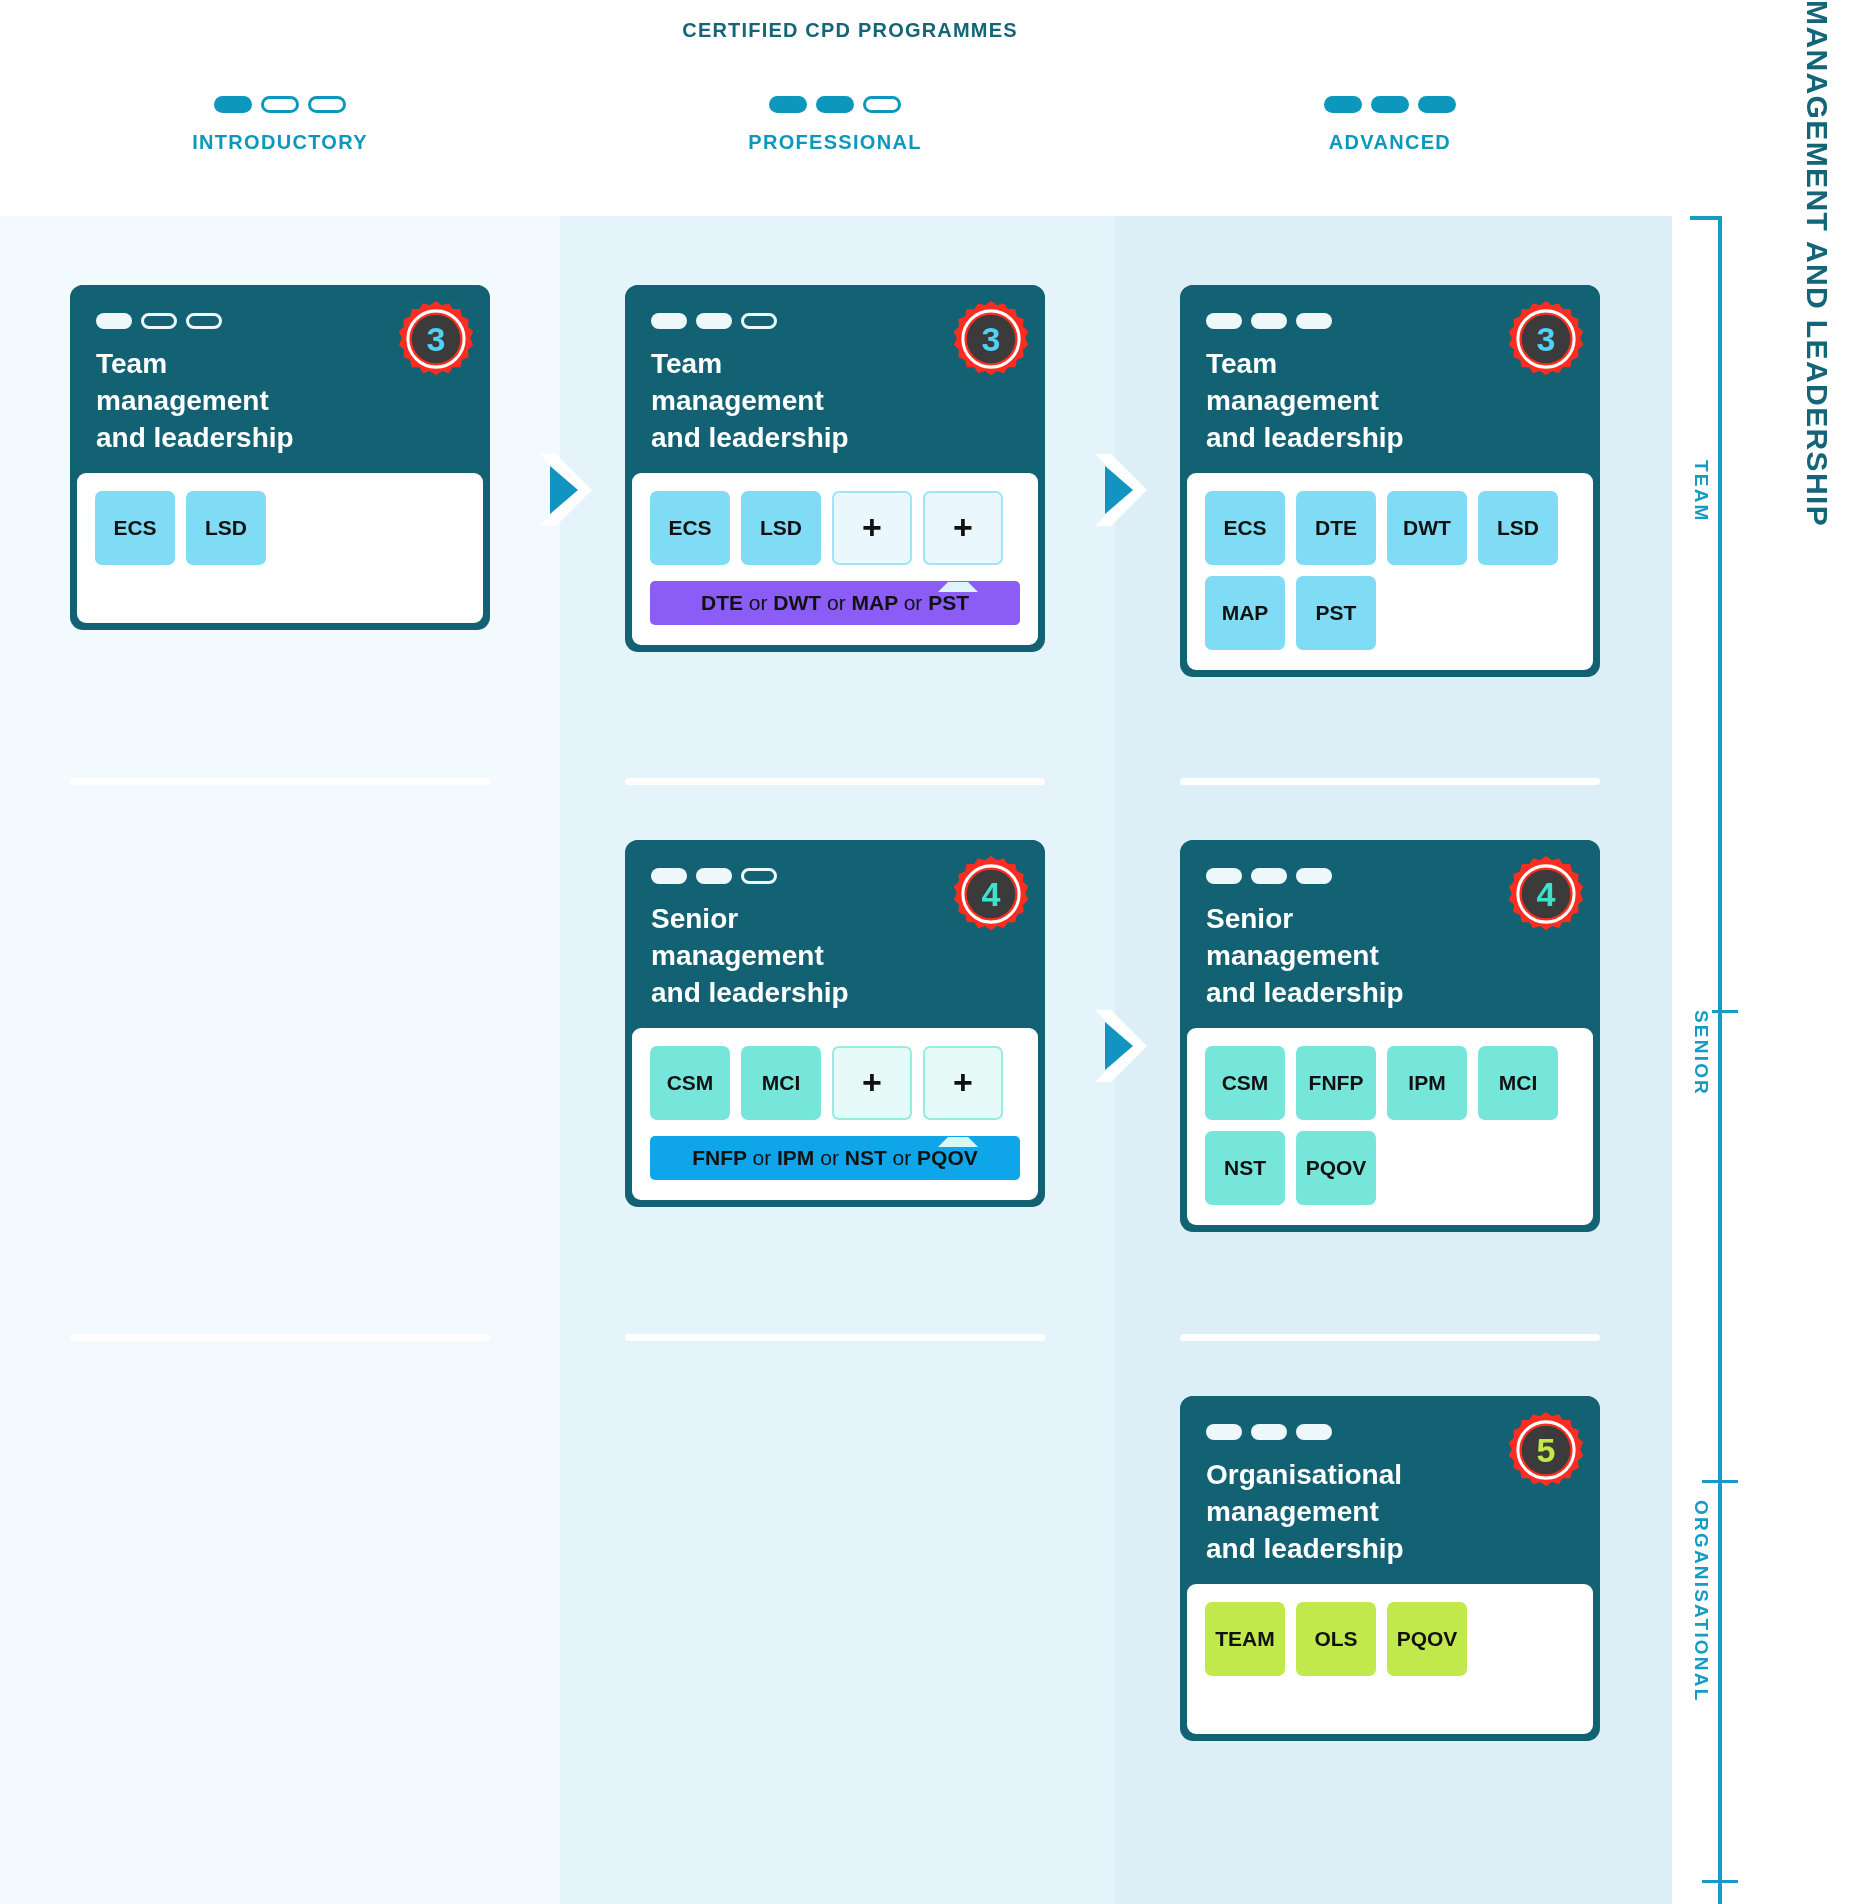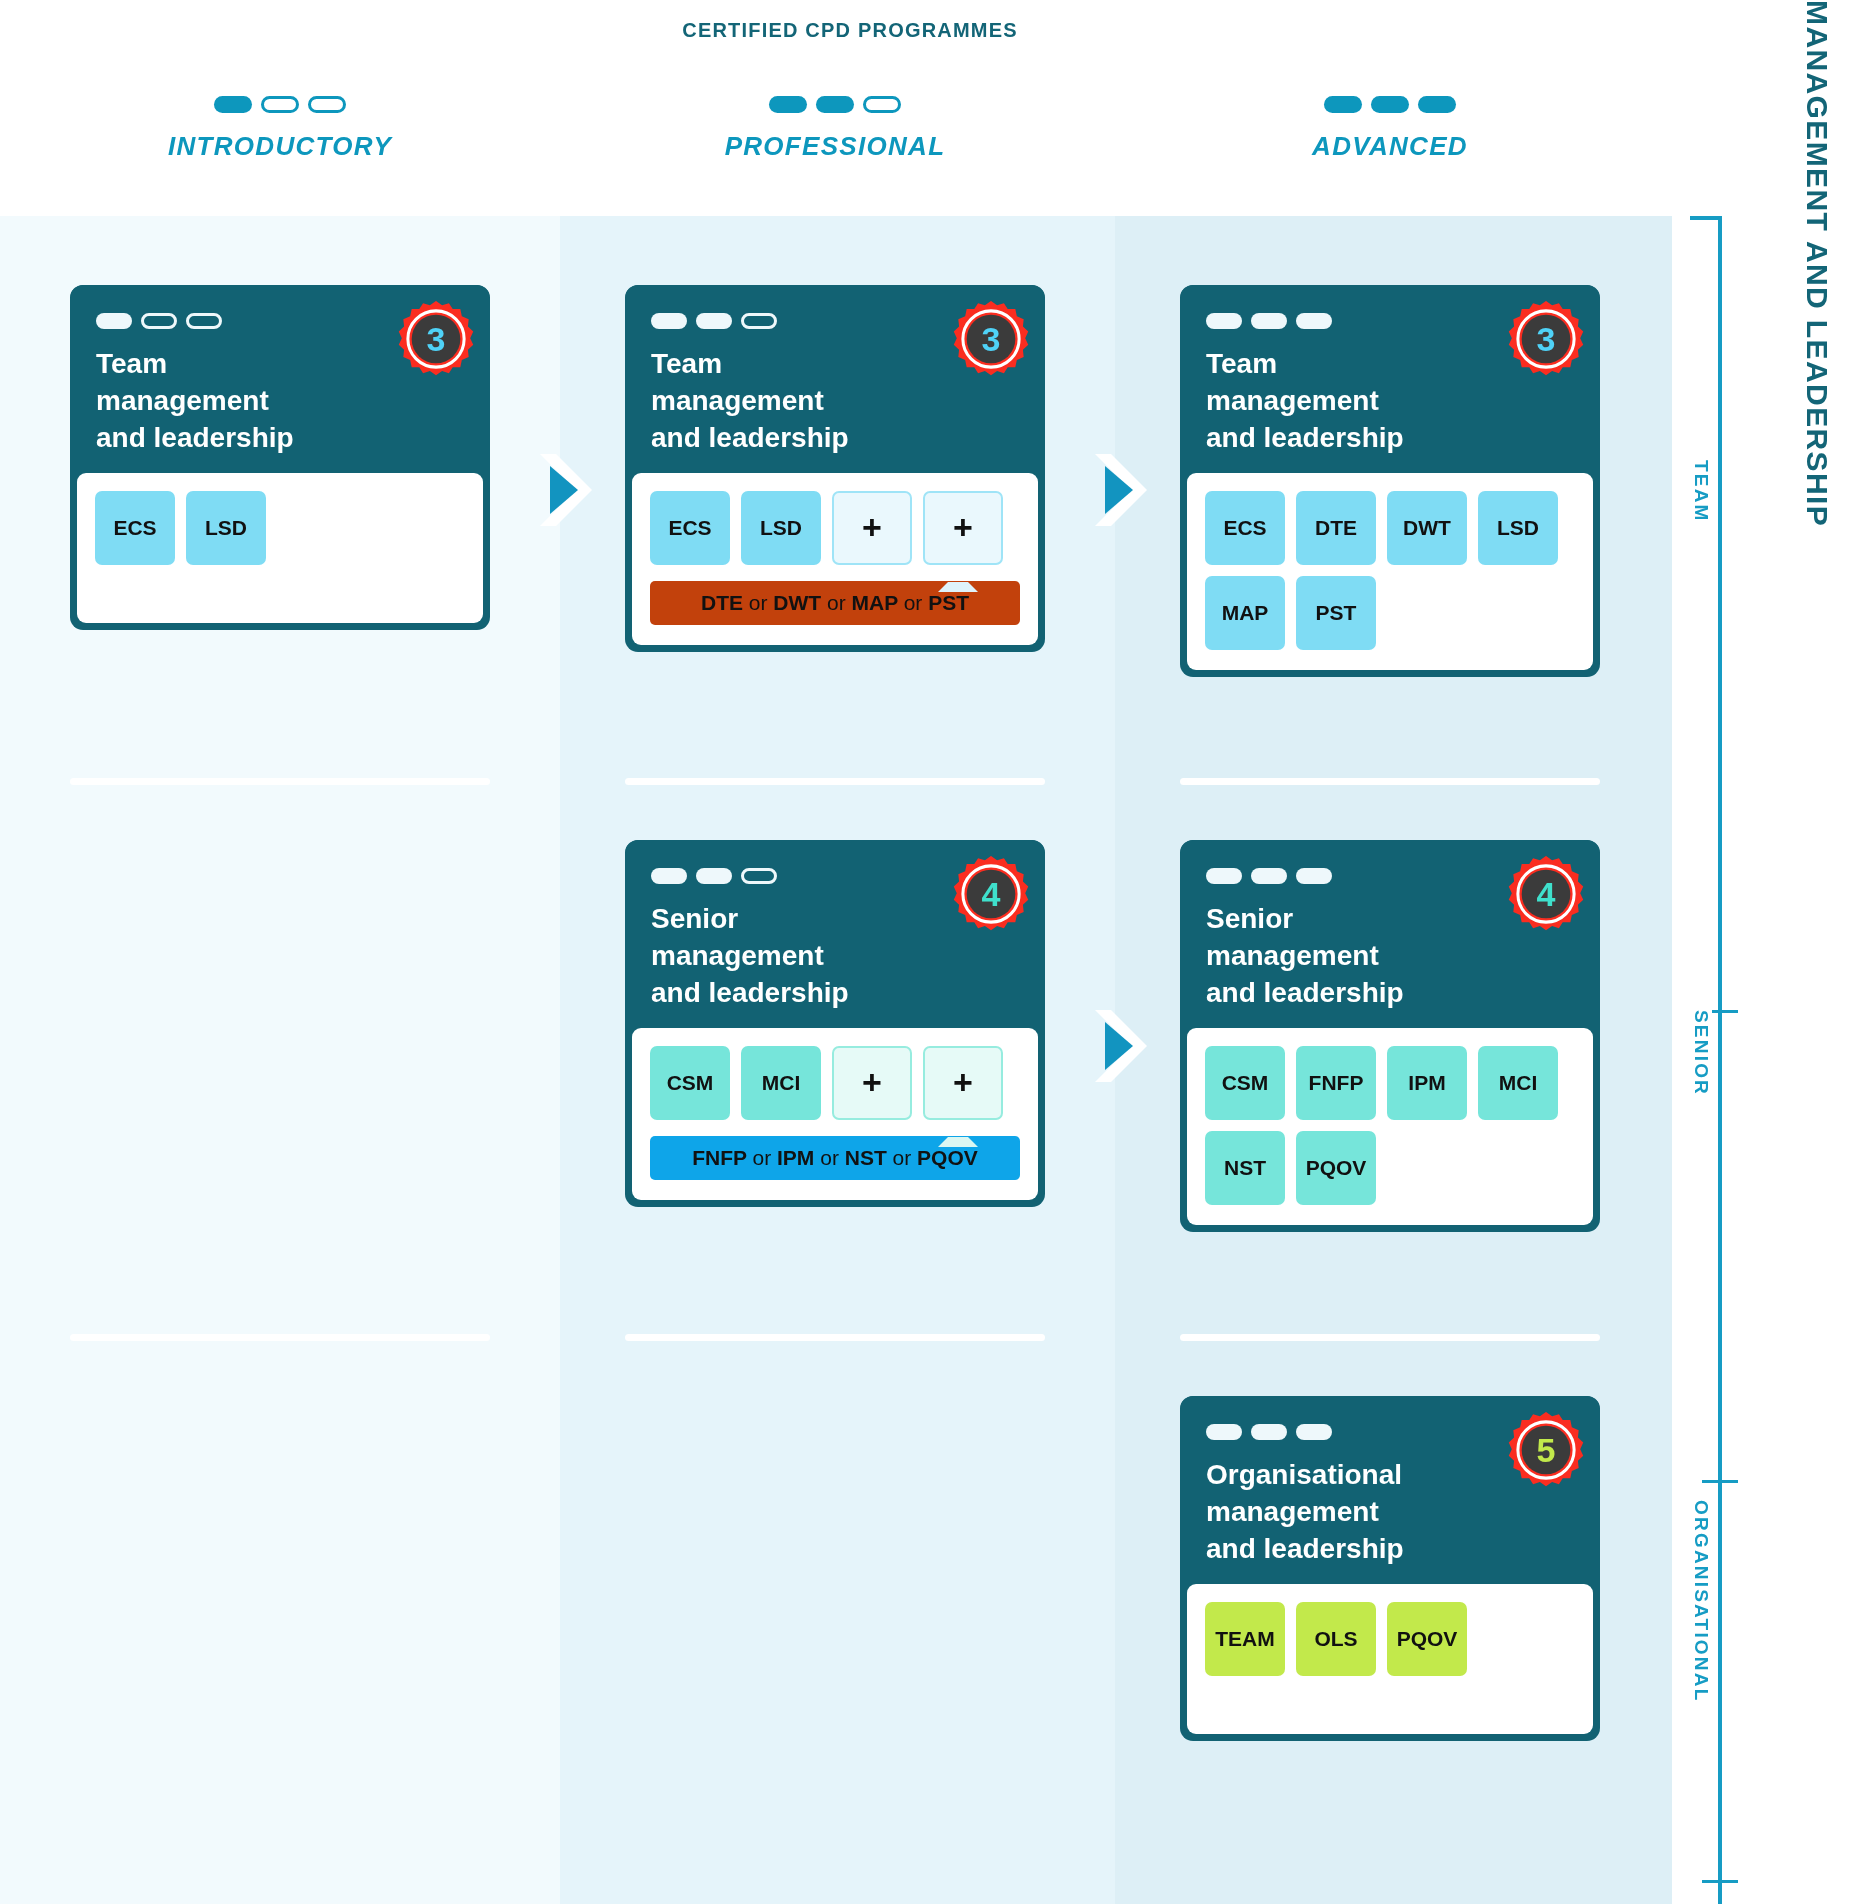--- a/index.html
+++ b/index.html
@@ -34,21 +34,21 @@
     position:absolute;top:96px;width:420px;text-align:center;
   }
   .col-head.c1{left:70px;}
   .col-head.c2{left:625px;}
   .col-head.c3{left:1180px;}
   .pills{display:flex;justify-content:center;gap:9px;margin-bottom:18px;}
   .pill{width:38px;height:17px;border-radius:9px;box-sizing:border-box;}
   .pill.on{background:#0d97bd;}
   .pill.off{background:transparent;border:3px solid #0d97bd;}
   .col-label{
-    font-size:26px;font-weight:bold;letter-spacing:1.3px;color:#0d97bd;font-style:italic;
+    font-size:20px;font-weight:bold;letter-spacing:1.3px;color:#0d97bd;
   }
 
   
   .card{
     position:absolute;
     width:420px;
     background:#126273;
     border-radius:13px;
     box-sizing:border-box;
     overflow:hidden;
@@ -108,21 +108,21 @@
   
   .hintwrap{position:relative;margin-top:16px;}
   .hint{
     border-radius:5px;
     padding:10px 14px;
     font-size:21px;font-weight:bold;color:#111111;
     text-align:center;
     white-space:nowrap;
   }
   .hint .or{font-weight:normal;}
-  .hint.blue{background:#c2410c;}
+  .hint.blue{background:#8b5cf6;}
   .hint.teal{background:#0ea5e9;}
   .notch{
     position:absolute;top:-9px;width:20px;height:10px;
   }
   .notch.blue{border-left:10px solid transparent;border-right:10px solid transparent;border-bottom:10px solid #dff3fb;}
   .notch.teal{border-left:10px solid transparent;border-right:10px solid transparent;border-bottom:10px solid #dbf7f2;}
 
   
   .arrow{position:absolute;width:84px;height:84px;}
   .arrow svg{display:block;}

